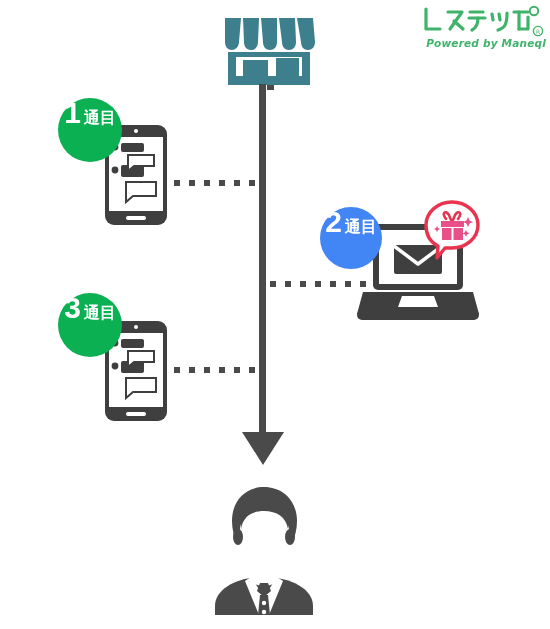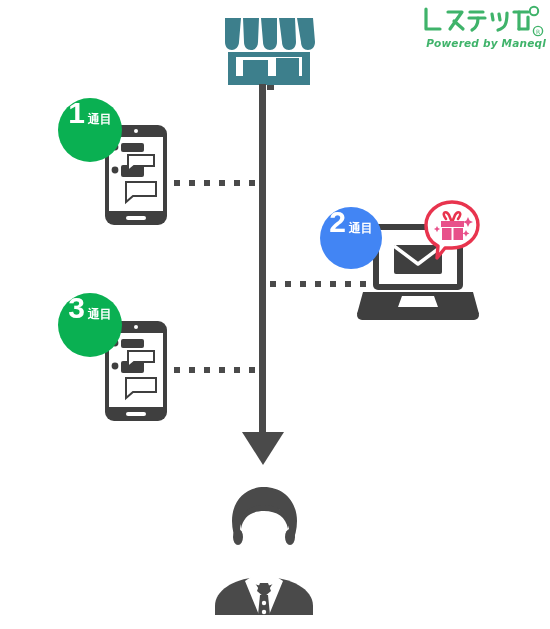--- a/index.html
+++ b/index.html
@@ -94,21 +94,21 @@
     color: #ffffff;
     z-index: 6;
   }
   .badge .num {
     font-size: 30px;
     font-weight: bold;
     line-height: 1;
     font-family: "Liberation Sans", sans-serif;
   }
   .badge .unit {
-    font-size: 12px;
+    font-size: 16px;
     font-weight: bold;
     line-height: 1;
     margin-left: 3px;
     font-family: Liberation Mono, monospace;
   }
 
   #badge-1 { left: 58px;  top: 98px;  width: 64px; height: 64px; background: #0ab052; }
   #badge-3 { left: 58px;  top: 293px; width: 64px; height: 64px; background: #0ab052; }
   #badge-2 { left: 320px; top: 207px; width: 62px; height: 62px; background: #4285f4; }
 

